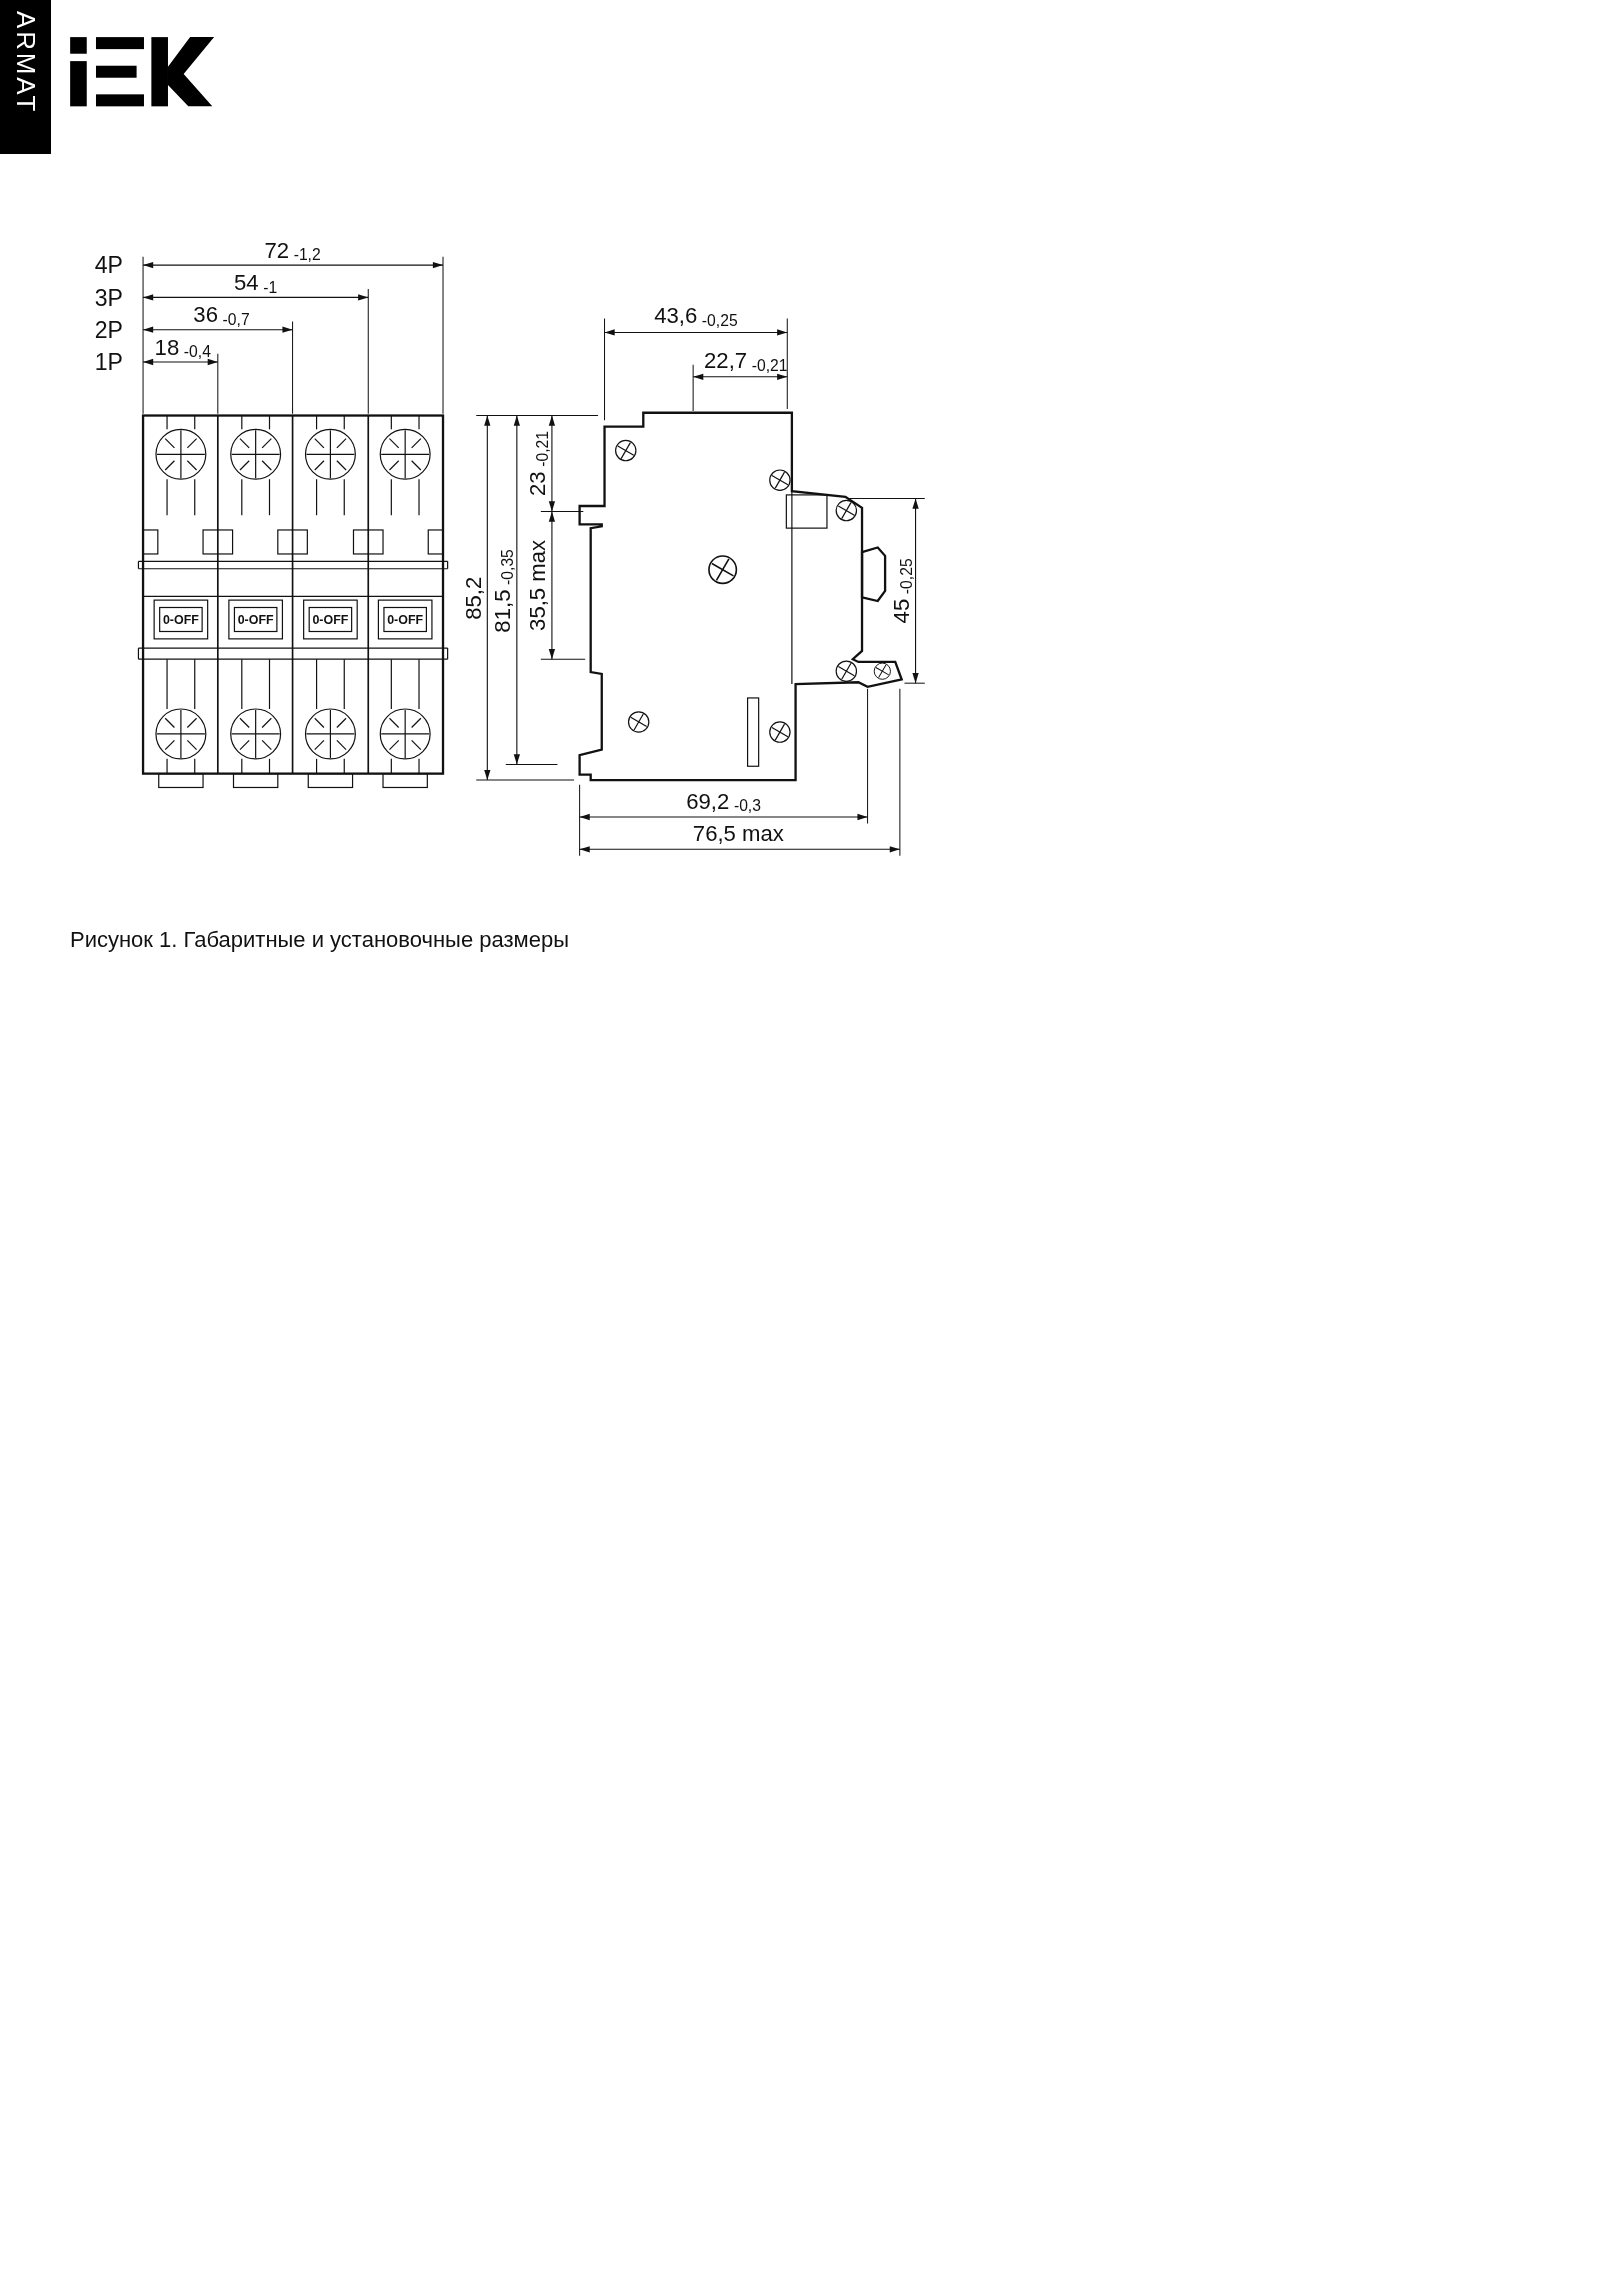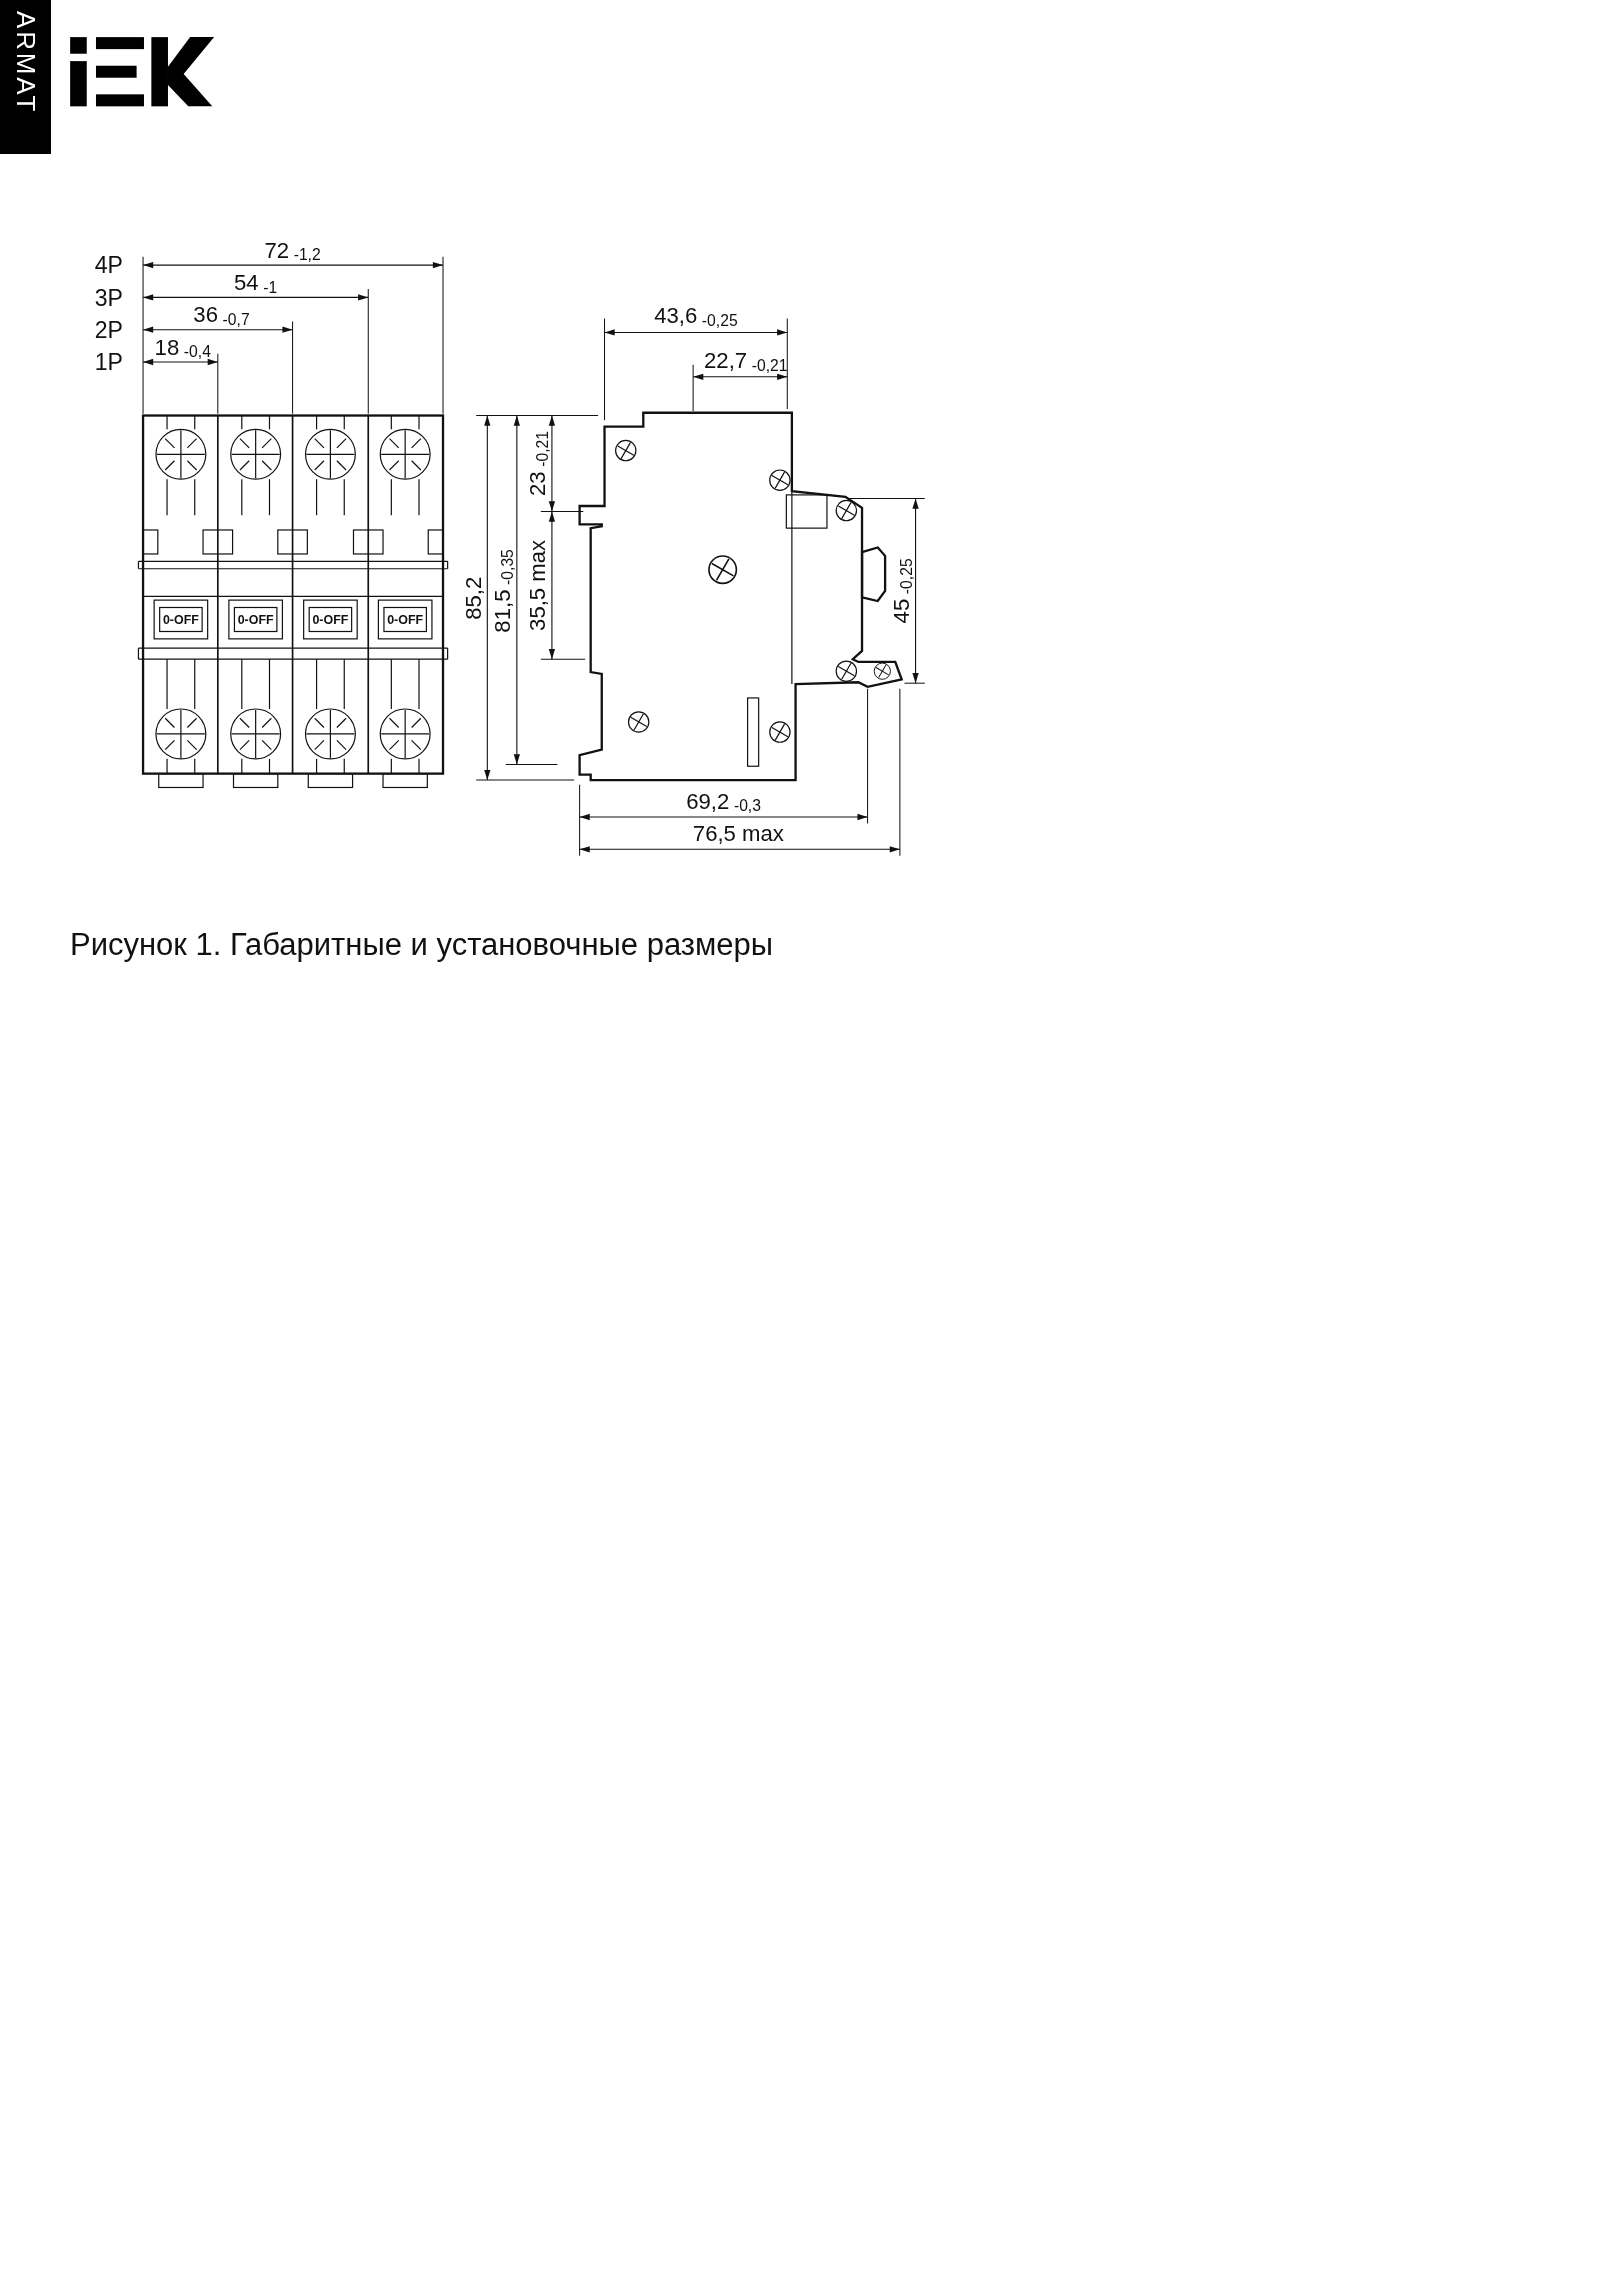--- a/index.html
+++ b/index.html
@@ -13,21 +13,21 @@
   .ol{fill:none;stroke:#111;stroke-width:2.5;stroke-linejoin:miter;}
   .md{fill:none;stroke:#111;stroke-width:1.8;}
   .tn{fill:none;stroke:#111;stroke-width:1.3;}
   .ext{stroke:#111;stroke-width:1.1;fill:none;}
   .dln{stroke:#111;stroke-width:1.2;fill:none;}
   text{font-family:"Liberation Sans",sans-serif;fill:#111;}
   .dv{font-size:24px;}
   .dt{font-size:17px;}
   .pl{font-size:25px;}
   .tg{font-size:13.5px;font-weight:700;}
-  .caption{position:absolute;left:70px;top:927px;font-size:31px;color:#111;}
+  .caption{position:absolute;left:70px;top:927px;font-size:22px;color:#111;}
   .logo-fill{fill:#000;stroke:none;}
 </style>
 </head>
 <body>
 
 <div class="page">
 
   <div class="brand-bar">
     <span>ARMAT</span>
   </div>

